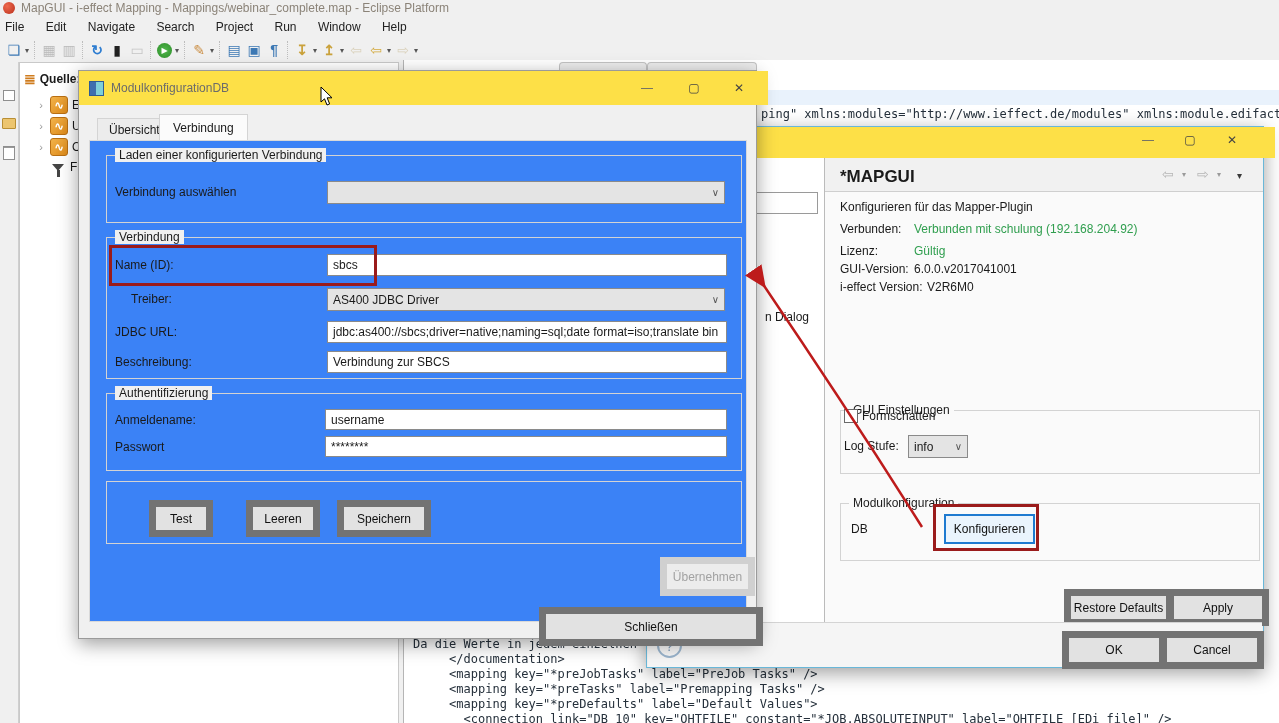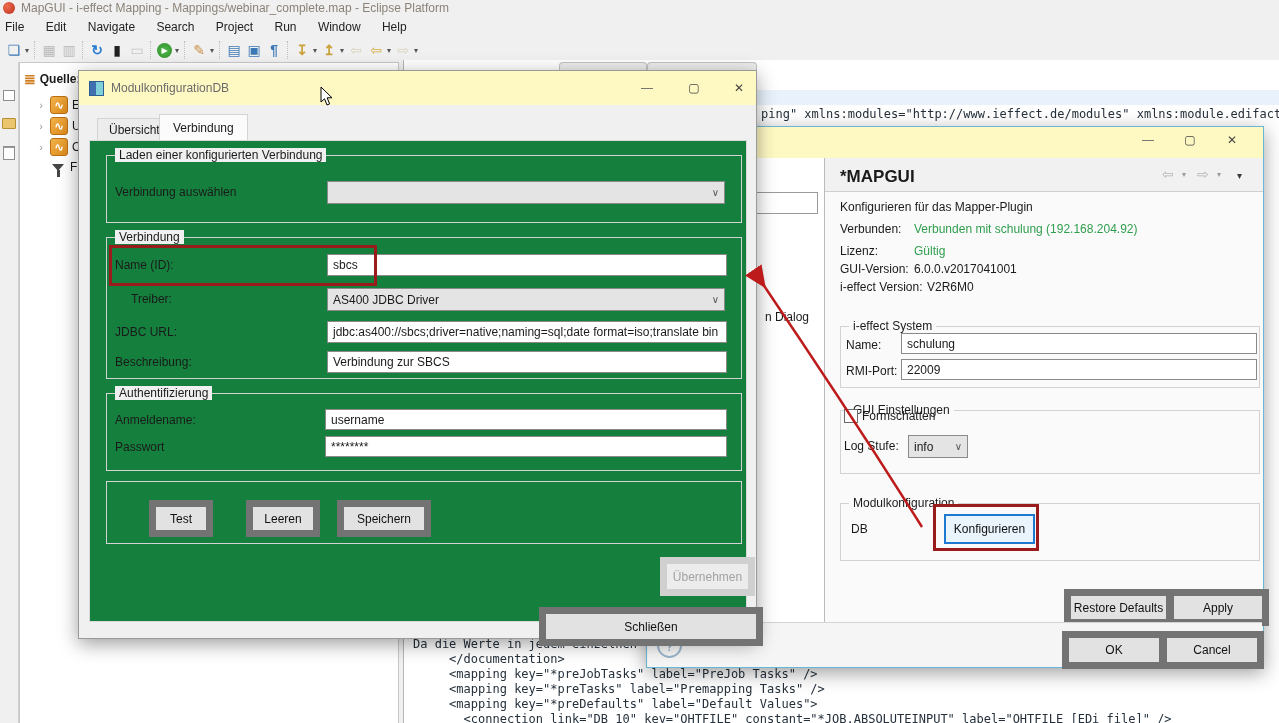--- a/index.html
+++ b/index.html
@@ -6,25 +6,25 @@
   body{font-family:"Liberation Sans",sans-serif;font-size:12px;color:#1a1a1a;}
   #stage{position:relative;width:1279px;height:723px;background:#f0f0f0;overflow:hidden;}
   .abs{position:absolute;}
   .nowrap{white-space:nowrap;}
   .code{font-family:"DejaVu Sans Mono",monospace;font-size:12px;color:#25303b;white-space:pre;}
   .menu-item{display:inline-block;padding:3px 9px;color:#222;}
   .tbicon{display:inline-flex;align-items:center;justify-content:center;width:20px;height:20px;font-size:14px;}
   .tbsep{display:inline-block;width:1px;height:18px;border-left:1px dotted #bdbdbd;margin:0 3px;vertical-align:middle;}
   .dd{font-size:8px;color:#555;margin:0 2px 0 1px;}
   .dialog{background:#f0f0f0;box-shadow:0 5px 18px rgba(0,0,0,0.38);}
-  .titlebar{background:#fef9c3;color:#5f5f5f;}
+  .titlebar{background:#fde047;color:#5f5f5f;padding-left:12px;}
   .winctl{display:inline-block;width:30px;text-align:center;color:#444;font-size:12px;}
   .tab{border:1px solid #d4d4d4;background:#ececec;padding:4px 11px;color:#1a1a1a;}
   .tab.active{background:#fbfbfb;border-bottom:1px solid #fbfbfb;padding:6px 13px;}
-  .pane{border:1px solid #d9d9d9;background:#15803d;}
+  .pane{border:1px solid #d9d9d9;background:#3b82f6;}
   .group{border:1px solid #d3d3d3;}
   .legend{position:absolute;top:-8px;left:8px;padding:0 4px;background:#f0f0f0;white-space:nowrap;}
   .legend.on-light{background:#fafafa;}
   .input{background:#fff;border:1px solid #8a8a8a;padding:2px 5px;display:flex;align-items:center;overflow:hidden;white-space:nowrap;}
   .combo{background:#e4e4e4;border:1px solid #8a8a8a;padding:2px 5px;display:flex;align-items:center;justify-content:space-between;overflow:hidden;white-space:nowrap;}
   .chev{color:#555;font-size:10px;flex:0 0 auto;}
   .btn{background:#e2e2e2;border:7px solid #737373;display:flex;align-items:center;justify-content:center;color:#111;}
   .btn.disabled{background:#ececec;border-color:#d0d0d0;color:#a2a2a2;}
   .green{color:#2f9e4e;}
   .treerow{display:flex;align-items:center;gap:4px;}
@@ -164,31 +164,20 @@
       <span class="abs nowrap" style="left:15px;top:42px;">Konfigurieren für das Mapper-Plugin</span>
       <span class="abs nowrap" style="left:15px;top:64px;">Verbunden:</span>
       <span class="abs nowrap green" style="left:89px;top:64px;">Verbunden mit schulung (192.168.204.92)</span>
       <span class="abs nowrap" style="left:15px;top:86px;">Lizenz:</span>
       <span class="abs nowrap green" style="left:89px;top:86px;">Gültig</span>
       <span class="abs nowrap" style="left:15px;top:104px;">GUI-Version:</span>
       <span class="abs nowrap" style="left:89px;top:104px;">6.0.0.v2017041001</span>
       <span class="abs nowrap" style="left:15px;top:122px;">i-effect Version:</span>
       <span class="abs nowrap" style="left:102px;top:122px;">V2R6M0</span>
 
-      <div class="group abs" style="left:15px;top:168px;width:418px;height:60px;">
-        <span class="legend on-light">i-effect System</span>
-        <span class="abs nowrap" style="left:5px;top:11px;">Name:</span>
-        <div class="input abs" style="left:60px;top:6px;width:344px;height:15px;">
-            <span>schulung</span>
-          </div>
-        <span class="abs nowrap" style="left:5px;top:37px;">RMI-Port:</span>
-        <div class="input abs" style="left:60px;top:32px;width:344px;height:15px;">
-            <span>22009</span>
-          </div>
-      </div>
 
       <div class="group abs" style="left:15px;top:252px;width:418px;height:62px;">
         <span class="legend on-light">GUI Einstellungen</span>
         <span class="abs" style="left:3px;top:-2px;width:12px;height:12px;background:#fff;border:1px solid #6a6a6a;"></span>
         <span class="abs nowrap" style="left:21px;top:-2px;">Formschatten</span>
         <span class="abs nowrap" style="left:3px;top:28px;">Log Stufe:</span>
         <div class="combo abs" style="left:67px;top:24px;width:48px;height:17px;">
           <span>info</span>
           <span class="chev">∨</span>
         </div>

